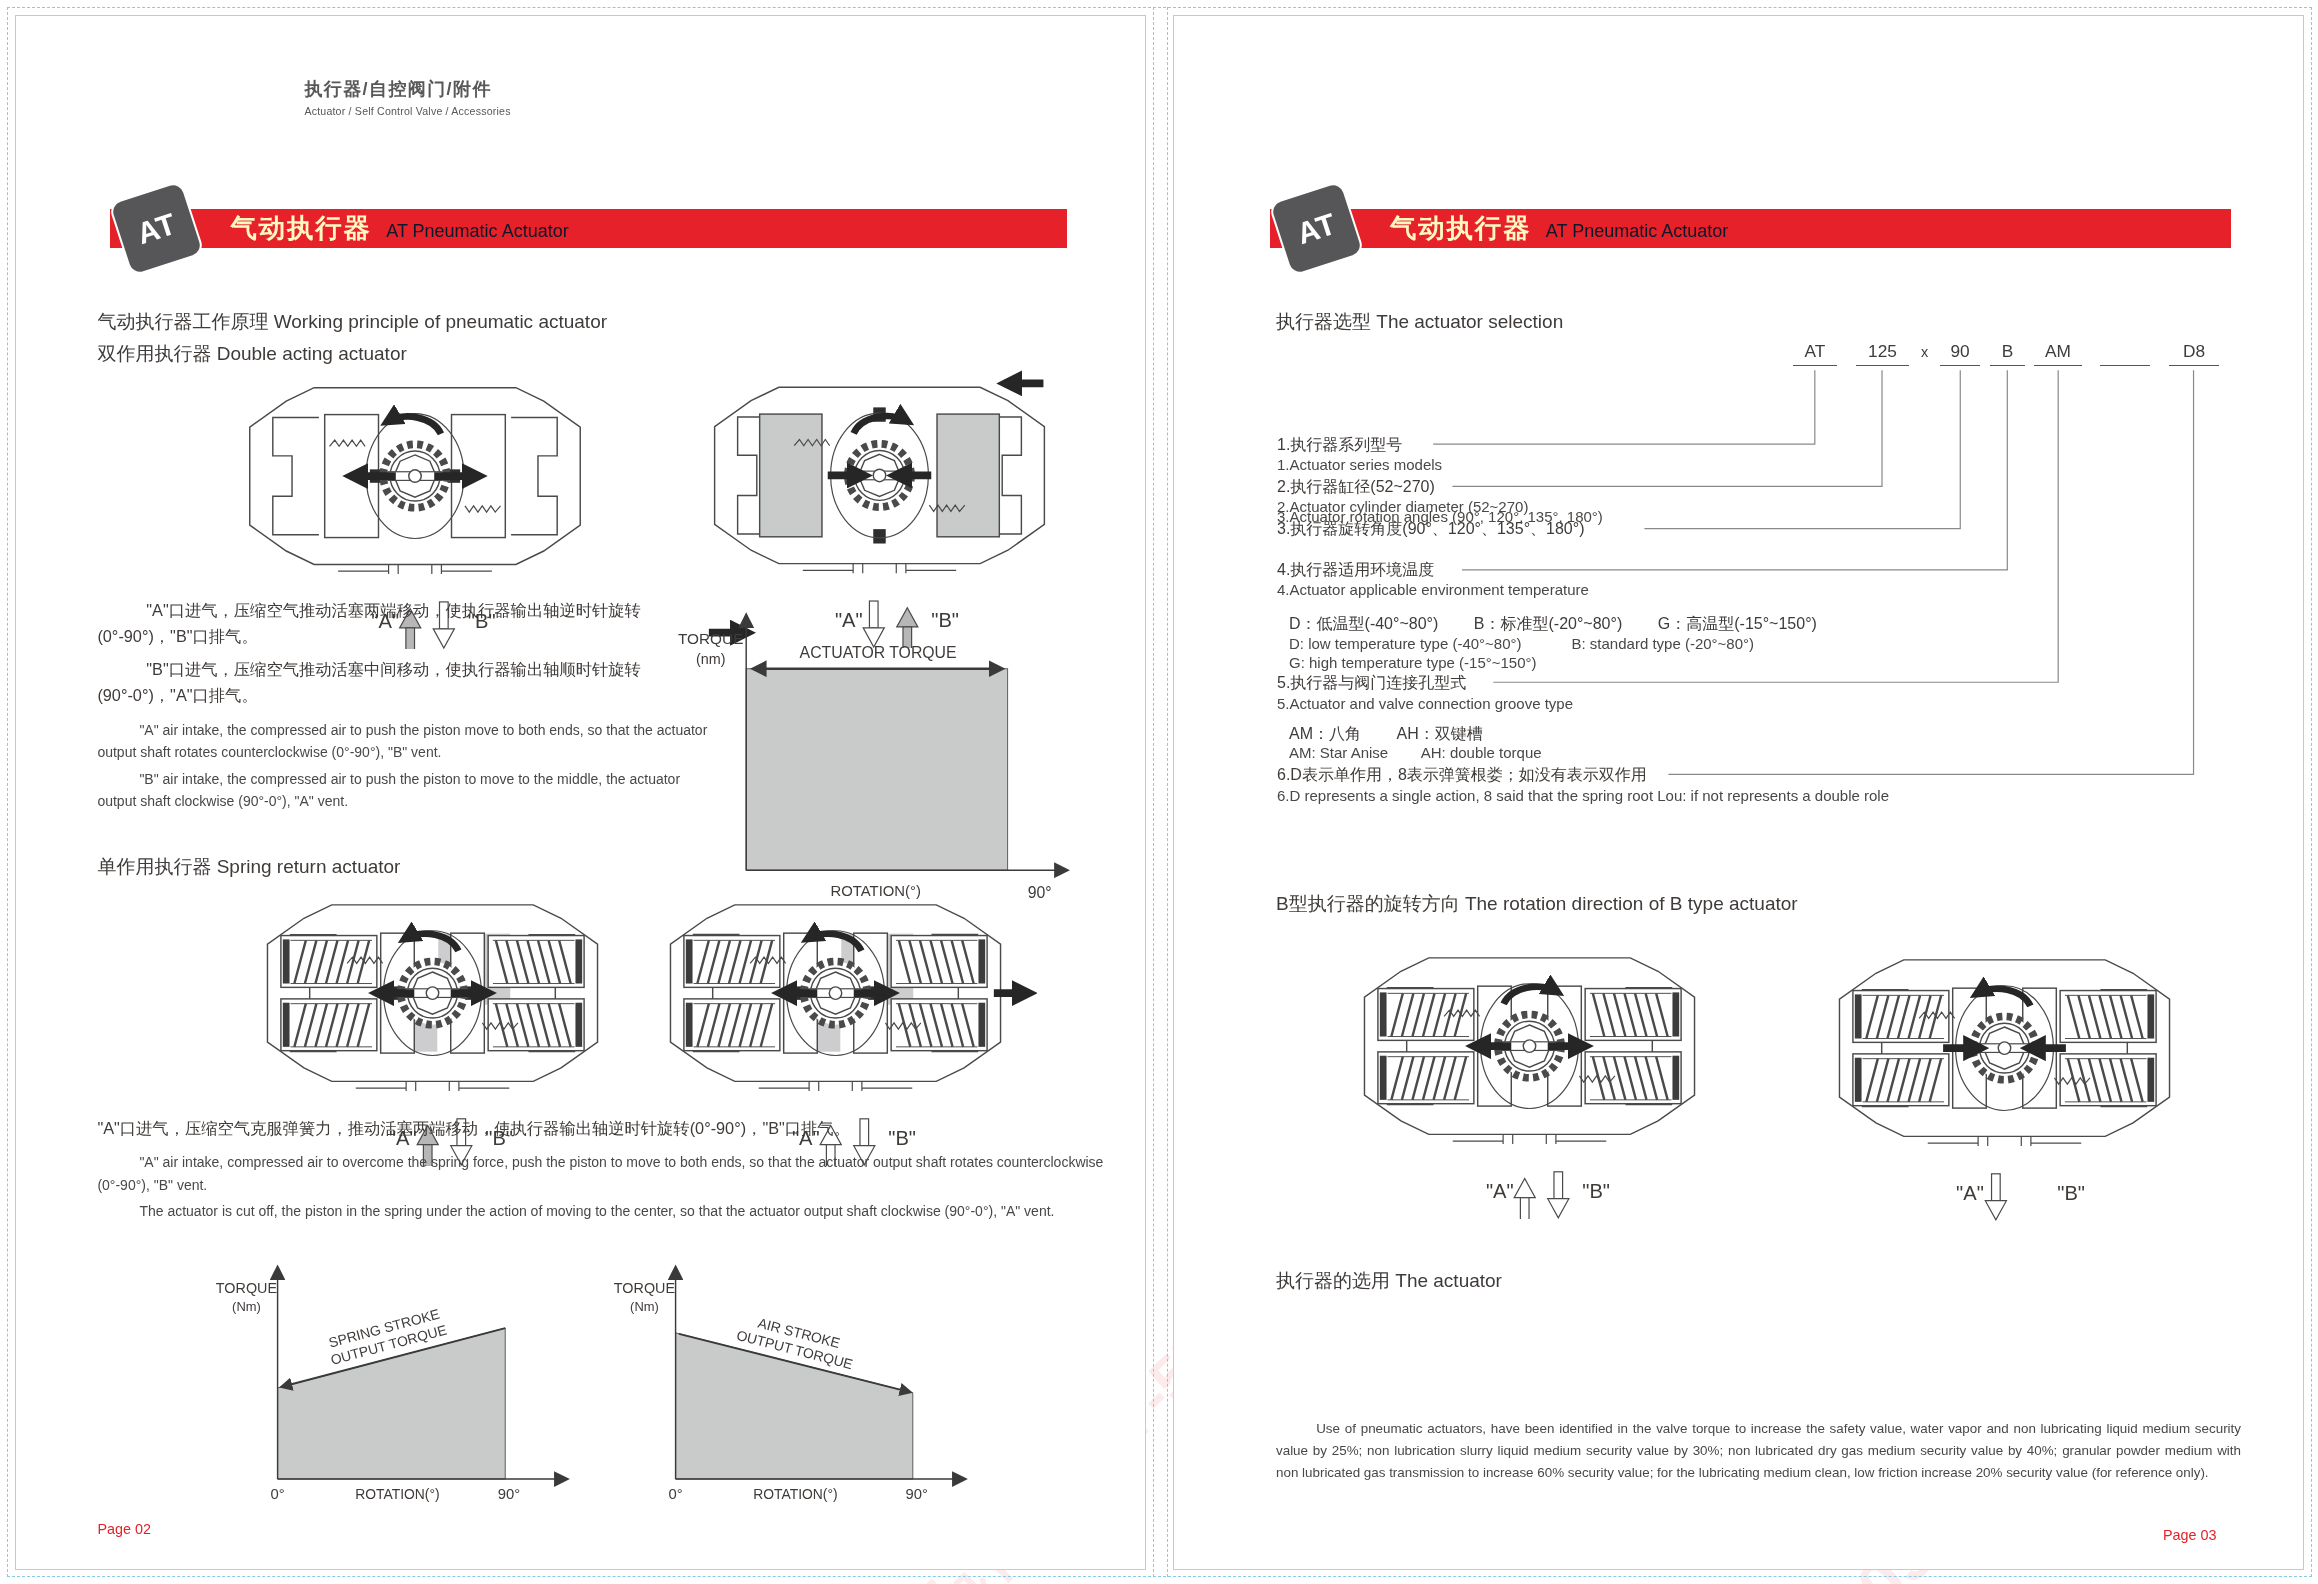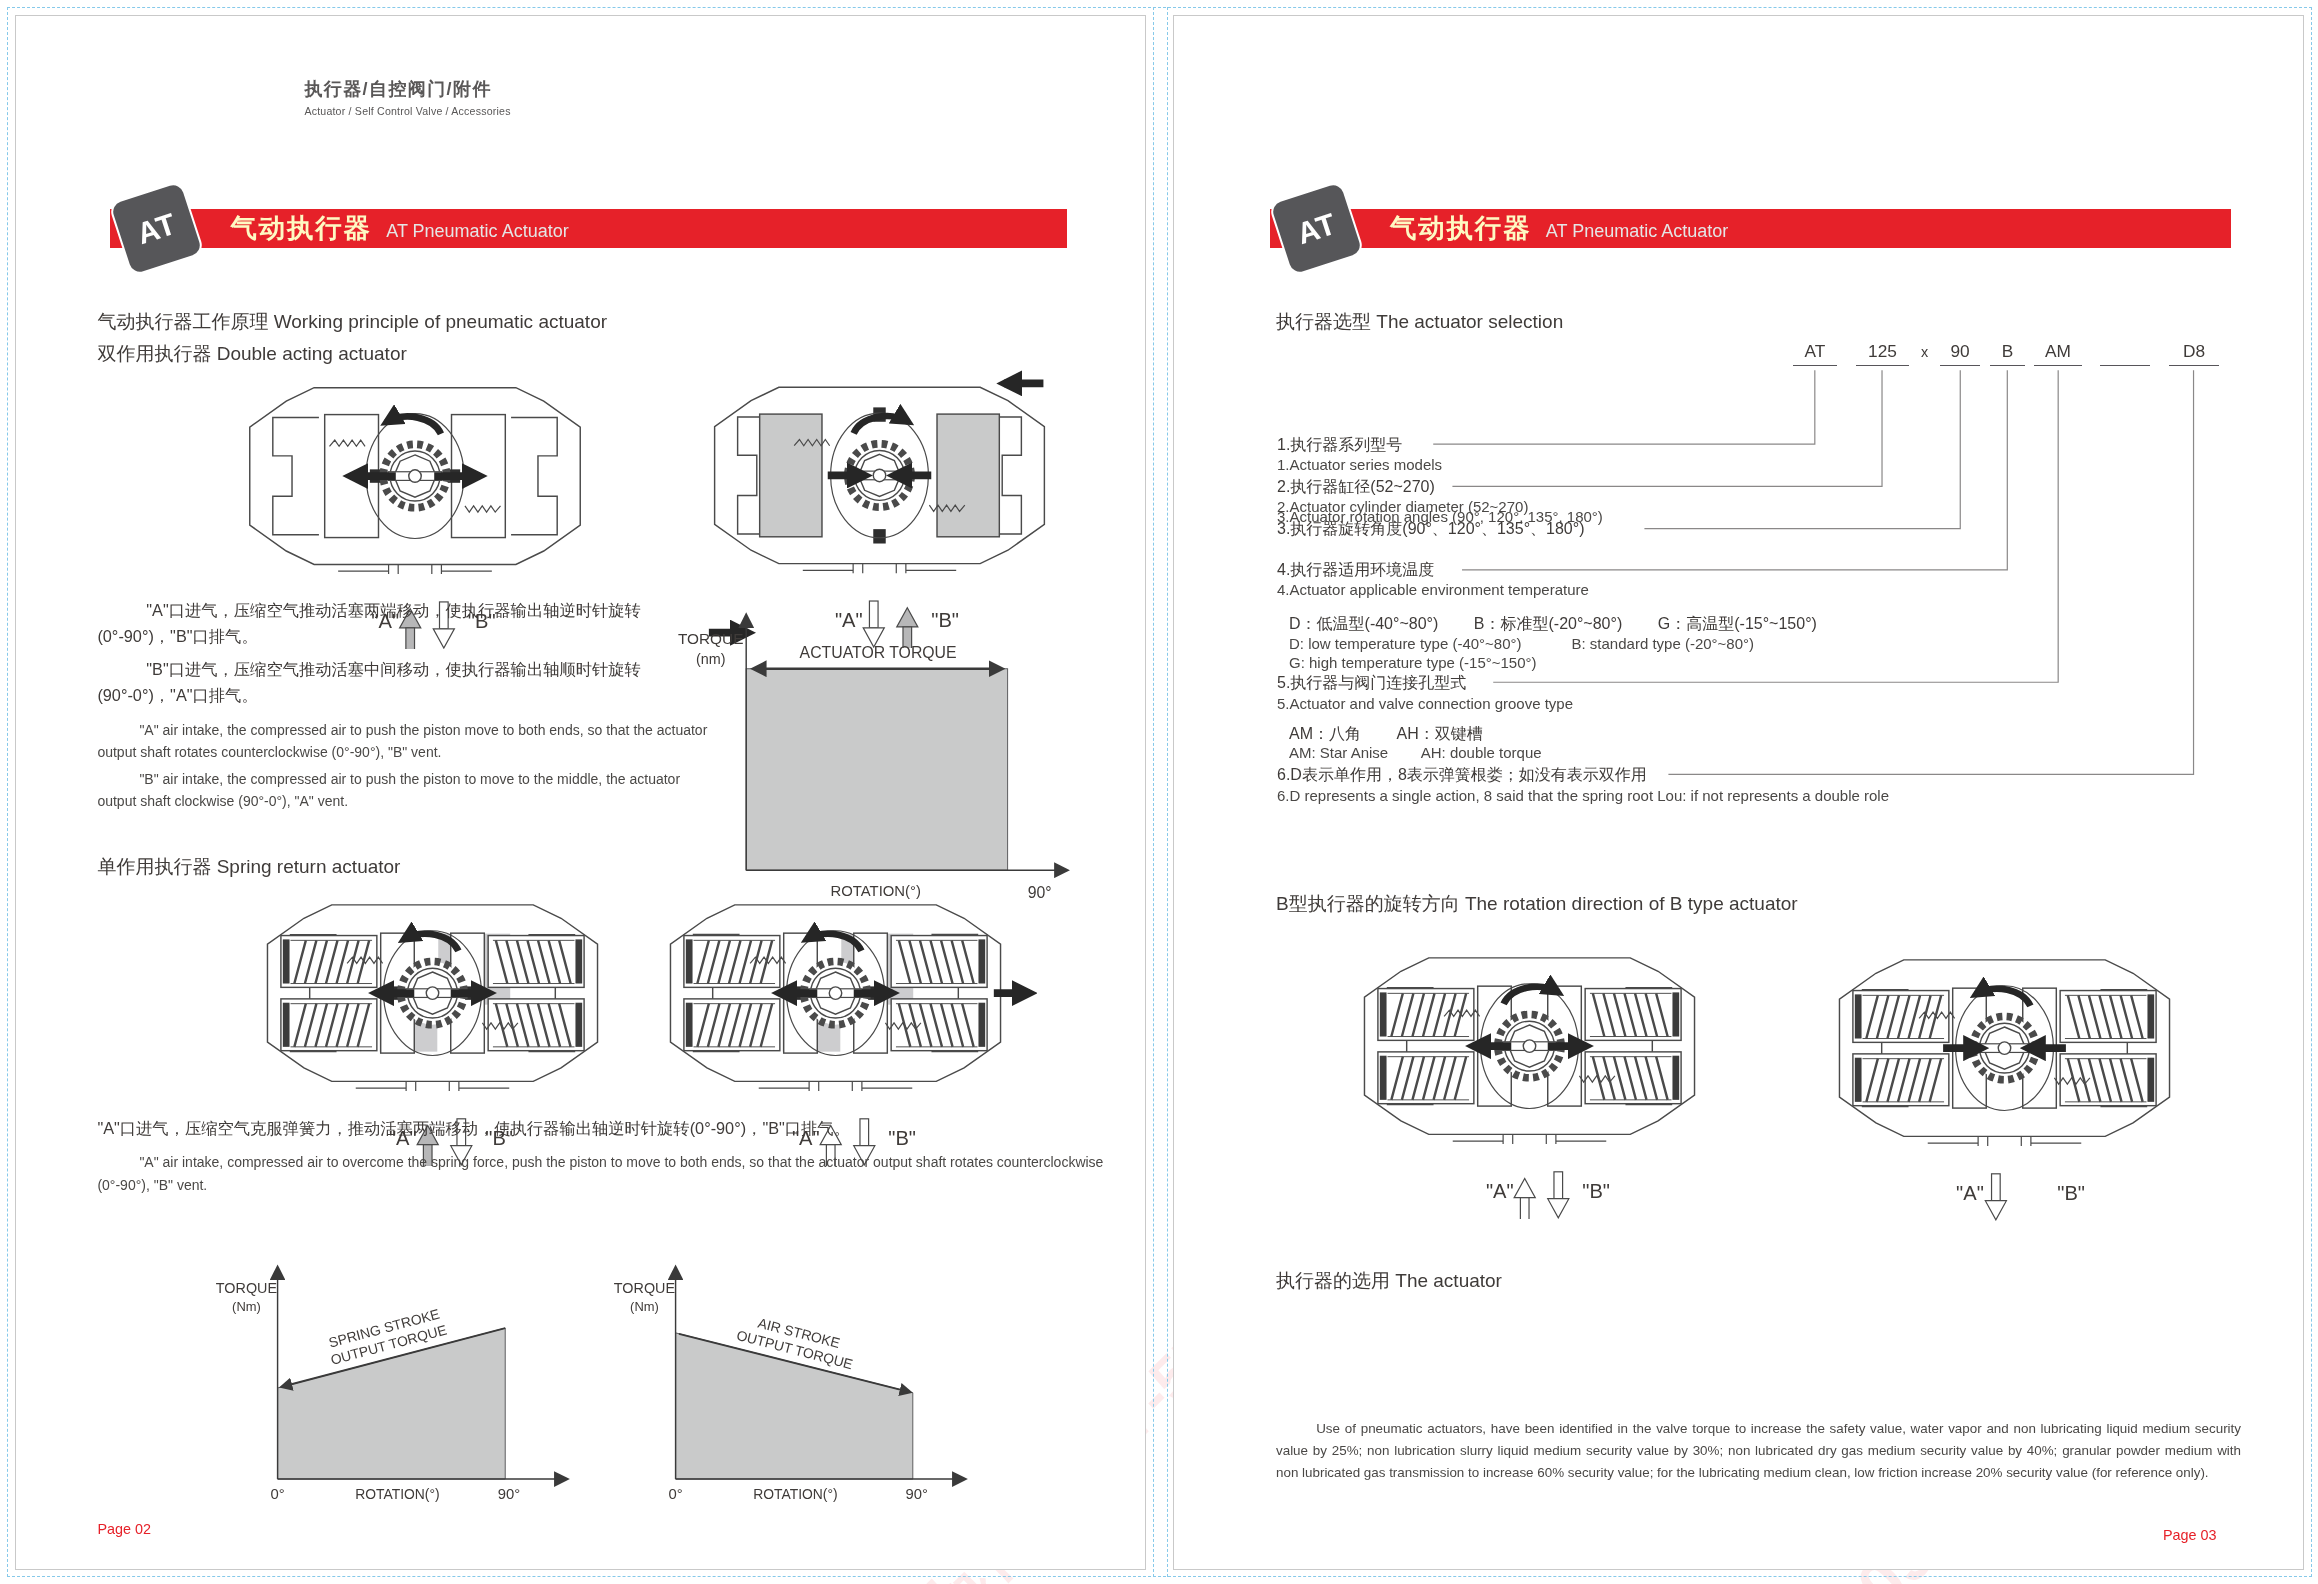--- a/index.html
+++ b/index.html
@@ -16,21 +16,21 @@
   .wm{position:absolute;font-weight:bold;white-space:nowrap;pointer-events:none;z-index:0;}
   .wm-gray{color:rgba(140,140,140,0.10);}
   .wm-red{color:rgba(230,30,40,0.09);}
 
   .abs{position:absolute;}
   .eyebrow-cn{font-size:18px;font-weight:bold;color:#595757;letter-spacing:1.4px;}
   .eyebrow-en{font-size:10.6px;color:#595757;margin-top:3.8px;letter-spacing:0.2px;}
 
   .banner{position:absolute;height:39px;background:#e62129;display:flex;align-items:center;}
   .banner .cn{color:#fef9c3;font-size:26.4px;font-weight:bold;letter-spacing:1.9px;margin-left:120px;}
-  .banner .en{color:#e5e5e5;font-size:18px;margin-left:14.4px;margin-top:4.8px;}
+  .banner .en{color:#0f172a;font-size:18px;margin-left:14.4px;margin-top:4.8px;}
   .badge{position:absolute;width:73px;height:73px;background:#565659;border:2.9px solid #fff;border-radius:12.5px;
     transform:rotate(-18deg);display:flex;align-items:center;justify-content:center;z-index:3;}
   .badge span{color:#fff;font-size:30px;font-weight:bold;letter-spacing:0.5px;}
 
   .h-title{font-size:19px;color:#3f3b39;}
   .cn-p{font-size:16.3px;line-height:26px;margin:0 0 6.7px 0;}
   .cn-p.ind{text-indent:3em;}
   .en-p{font-size:14px;line-height:22.6px;color:#4a4846;margin:0 0 3.8px 0;}
   .en-p.ind{text-indent:3em;}
   .just{text-align:justify;}
@@ -233,20 +233,21 @@
     <line x1="700" y1="200" x2="775" y2="200" stroke="#262626" stroke-width="16" marker-end="url(#mh)"></line>
     <text x="308" y="516" font-size="42" fill="#3f3b39" text-anchor="middle">"A"</text>
     <use href="#port-up-out" transform="translate(360,500)"></use>
     <use href="#port-down-out" transform="translate(430,486)"></use>
     <text x="480" y="516" font-size="42" fill="#3f3b39" text-anchor="start">"B"</text>
   </svg>
 
   <div class="abs" style="left:81px;top:1099px;width:1042px;">
     <p class="cn-p">"A"口进气，压缩空气克服弹簧力，推动活塞两端移动，使执行器输出轴逆时针旋转(0°-90°)，"B"口排气。</p>
     <p class="en-p ind" style="margin-top:9.6px;">"A" air intake, compressed air to overcome the spring force, push the piston to move to both ends, so that the actuator output shaft rotates counterclockwise (0°-90°), "B" vent.</p>
+    <p class="en-p ind">The actuator is cut off, the piston in the spring under the action of moving to the center, so that the actuator output shaft clockwise (90°-0°), "A" vent.</p>
   </div>
 
   <svg class="abs" style="left:192px;top:1233px;" width="374" height="254" viewBox="0 0 780 530">
     <polygon points="145,290 620,165 620,480 145,480" fill="#c9caca" stroke="#58585a" stroke-width="2"></polygon>
     <line x1="145" y1="480" x2="145" y2="42" stroke="#3a3a3a" stroke-width="3" marker-end="url(#ax)"></line>
     <line x1="145" y1="480" x2="745" y2="480" stroke="#3a3a3a" stroke-width="3" marker-end="url(#ax)"></line>
     <line x1="620" y1="165" x2="156" y2="287" stroke="#3a3a3a" stroke-width="4" marker-end="url(#mb)"></line>
     <text x="80" y="92" font-size="30" fill="#3f3b39" text-anchor="middle">TORQUE</text>
     <text x="80" y="130" font-size="27" fill="#3f3b39" text-anchor="middle">(Nm)</text>
     <g transform="translate(370,175) rotate(-15)">

